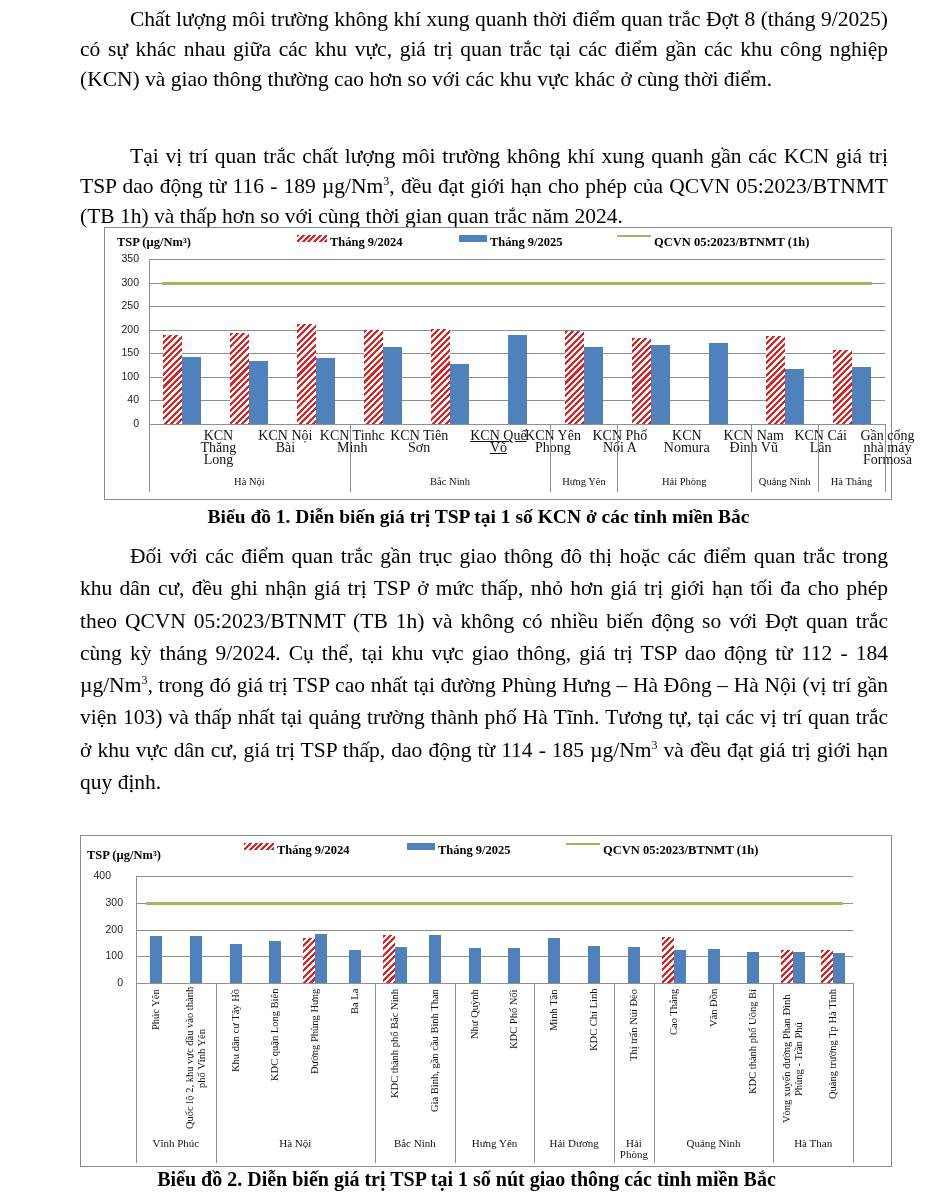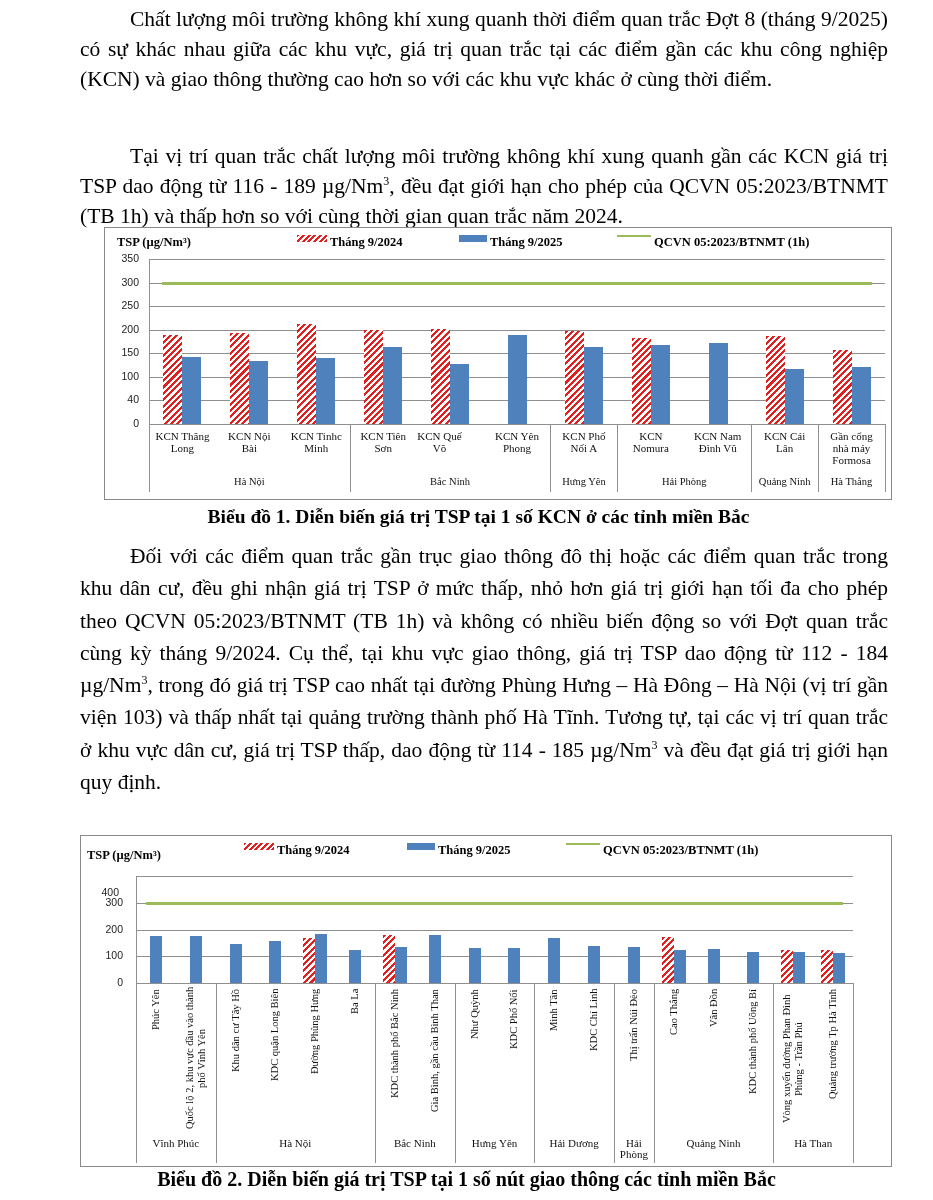--- a/index.html
+++ b/index.html
@@ -12,21 +12,21 @@
   .legend { position:absolute; font-weight:bold; font-size:12.5px; white-space:nowrap; display:flex; align-items:flex-start; }
   .swatch-hatch { display:inline-block; width:30px; height:7px; background:repeating-linear-gradient(135deg,#e0201f 0 2px,#fff 2px 4px); margin-right:3px; }
   .swatch-blue { display:inline-block; width:28px; height:7px; background:#4f81bd; margin-right:3px; }
   .swatch-green { display:inline-block; width:34px; height:2px; background:#9bbb59; margin-right:3px; }
   .ytick { position:absolute; font-family:"Liberation Sans", sans-serif; font-size:10.5px; text-align:right; width:28px; color:#222; }
   .grid { position:absolute; height:1px; background:#8f8f8f; }
   .axis-v { position:absolute; width:1px; background:#8f8f8f; }
   .limit { position:absolute; height:3px; background:#9bbb59; }
   .bar-blue { position:absolute; background:#4f81bd; }
   .bar-hatch { position:absolute; background:repeating-linear-gradient(135deg,#e0201f 0 2.2px,#fff 2.2px 4.5px); }
-  .cat { position:absolute; font-size:11px; line-height:12px; text-align:center; color:#111; }
+  .cat { position:absolute; font-size:14px; line-height:12px; text-align:center; color:#111;padding-left:36px; }
   .grp { position:absolute; font-size:10.5px; text-align:center; color:#111; }
   .sep { position:absolute; width:1px; background:#8f8f8f; }
   .vcat { position:absolute; font-size:10.5px; line-height:12px; color:#111; writing-mode:vertical-rl; transform:rotate(180deg); white-space:nowrap; text-align:left; }
   .grp2 { position:absolute; font-size:11px; text-align:center; color:#111; line-height:11px; }
 </style>
 </head>
 <body>
 
 <div class="para" style="top:4px;">
   <span class="indent"></span><span>Chất lượng môi trường không khí xung quanh thời điểm quan trắc Đợt 8 (tháng 9/2025) có sự khác nhau giữa các khu vực, giá trị quan trắc tại các điểm gần các khu công nghiệp (KCN) và giao thông thường cao hơn so với các khu vực khác ở cùng thời điểm.</span>
@@ -100,21 +100,21 @@
       <div>Bài</div>
     </div>
     <div class="cat" style="left: 177.818px; width: 66.9091px; top: 202px;">
       <div>KCN Tinhc</div>
       <div>Minh</div>
     </div>
     <div class="cat" style="left: 244.727px; width: 66.9091px; top: 202px;">
       <div>KCN Tiên</div>
       <div>Sơn</div>
     </div>
-    <div class="cat" style="left: 301px; width: 66.9091px; top: 202px;">
+    <div class="cat" style="left: 324px; width: 66.9091px; top: 202px; text-decoration: underline;">
       <div>KCN Quế</div>
       <div>Võ</div>
     </div>
     <div class="cat" style="left: 378.545px; width: 66.9091px; top: 202px;">
       <div>KCN Yên</div>
       <div>Phong</div>
     </div>
     <div class="cat" style="left: 445.455px; width: 66.9091px; top: 202px;">
       <div>KCN Phố</div>
       <div>Nối A</div>
@@ -167,21 +167,21 @@
     </div>
   <div class="legend" style="left:326px; top:7px;">
       <span class="swatch-blue"></span>
       <span>Tháng 9/2025</span>
     </div>
   <div class="legend" style="left:485px; top:7px;">
       <span class="swatch-green"></span>
       <span>QCVN 05:2023/BTNMT (1h)</span>
     </div>
   <div id="c2-plot"></div>
-<div class="ytick" style="left: 10px; top: 33px; margin-top: 17px;">400</div>
+<div class="ytick" style="left: 2px; top: 33px;">400</div>
     <div class="grid" style="left: 55px; width: 717px; top: 40px;"></div>
     <div class="ytick" style="left: 14px; top: 59.75px;">300</div>
     <div class="grid" style="left: 55px; width: 717px; top: 66.75px;"></div>
     <div class="ytick" style="left: 14px; top: 86.5px;">200</div>
     <div class="grid" style="left: 55px; width: 717px; top: 93.5px;"></div>
     <div class="ytick" style="left: 14px; top: 113.25px;">100</div>
     <div class="grid" style="left: 55px; width: 717px; top: 120.25px;"></div>
     <div class="ytick" style="left: 14px; top: 140px;">0</div>
     <div class="grid" style="left: 55px; width: 717px; top: 147px;"></div>
     <div class="axis-v" style="left: 55px; top: 40px; height: 107px;"></div>

